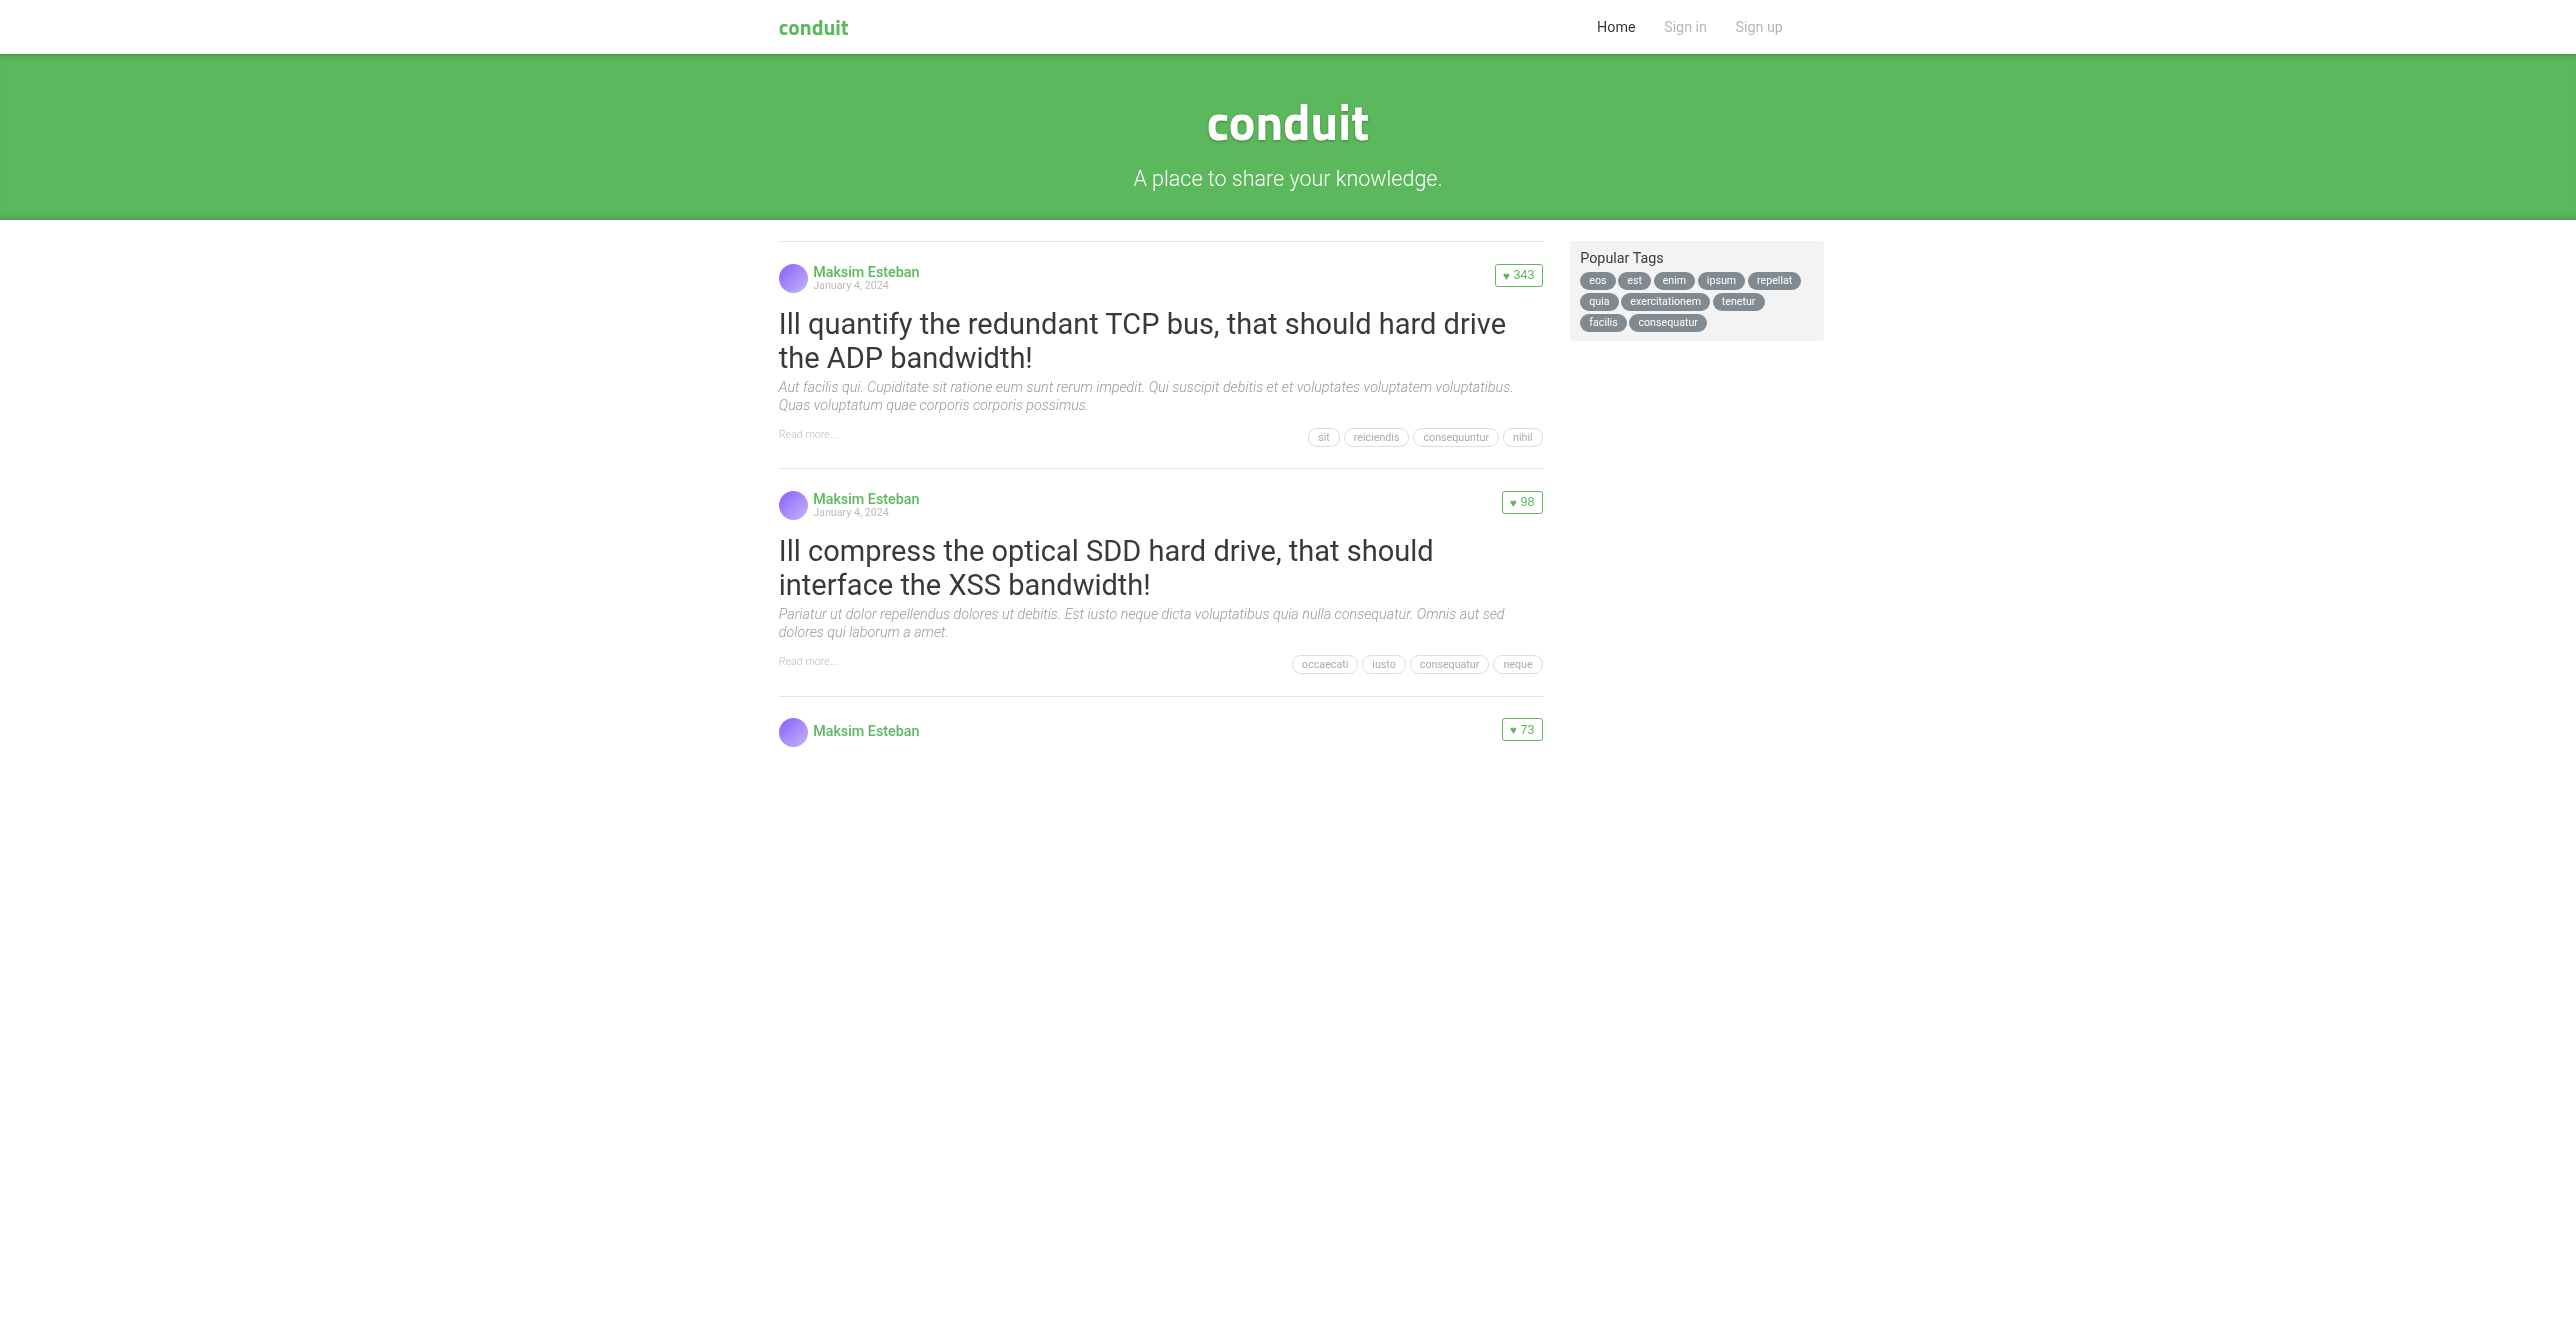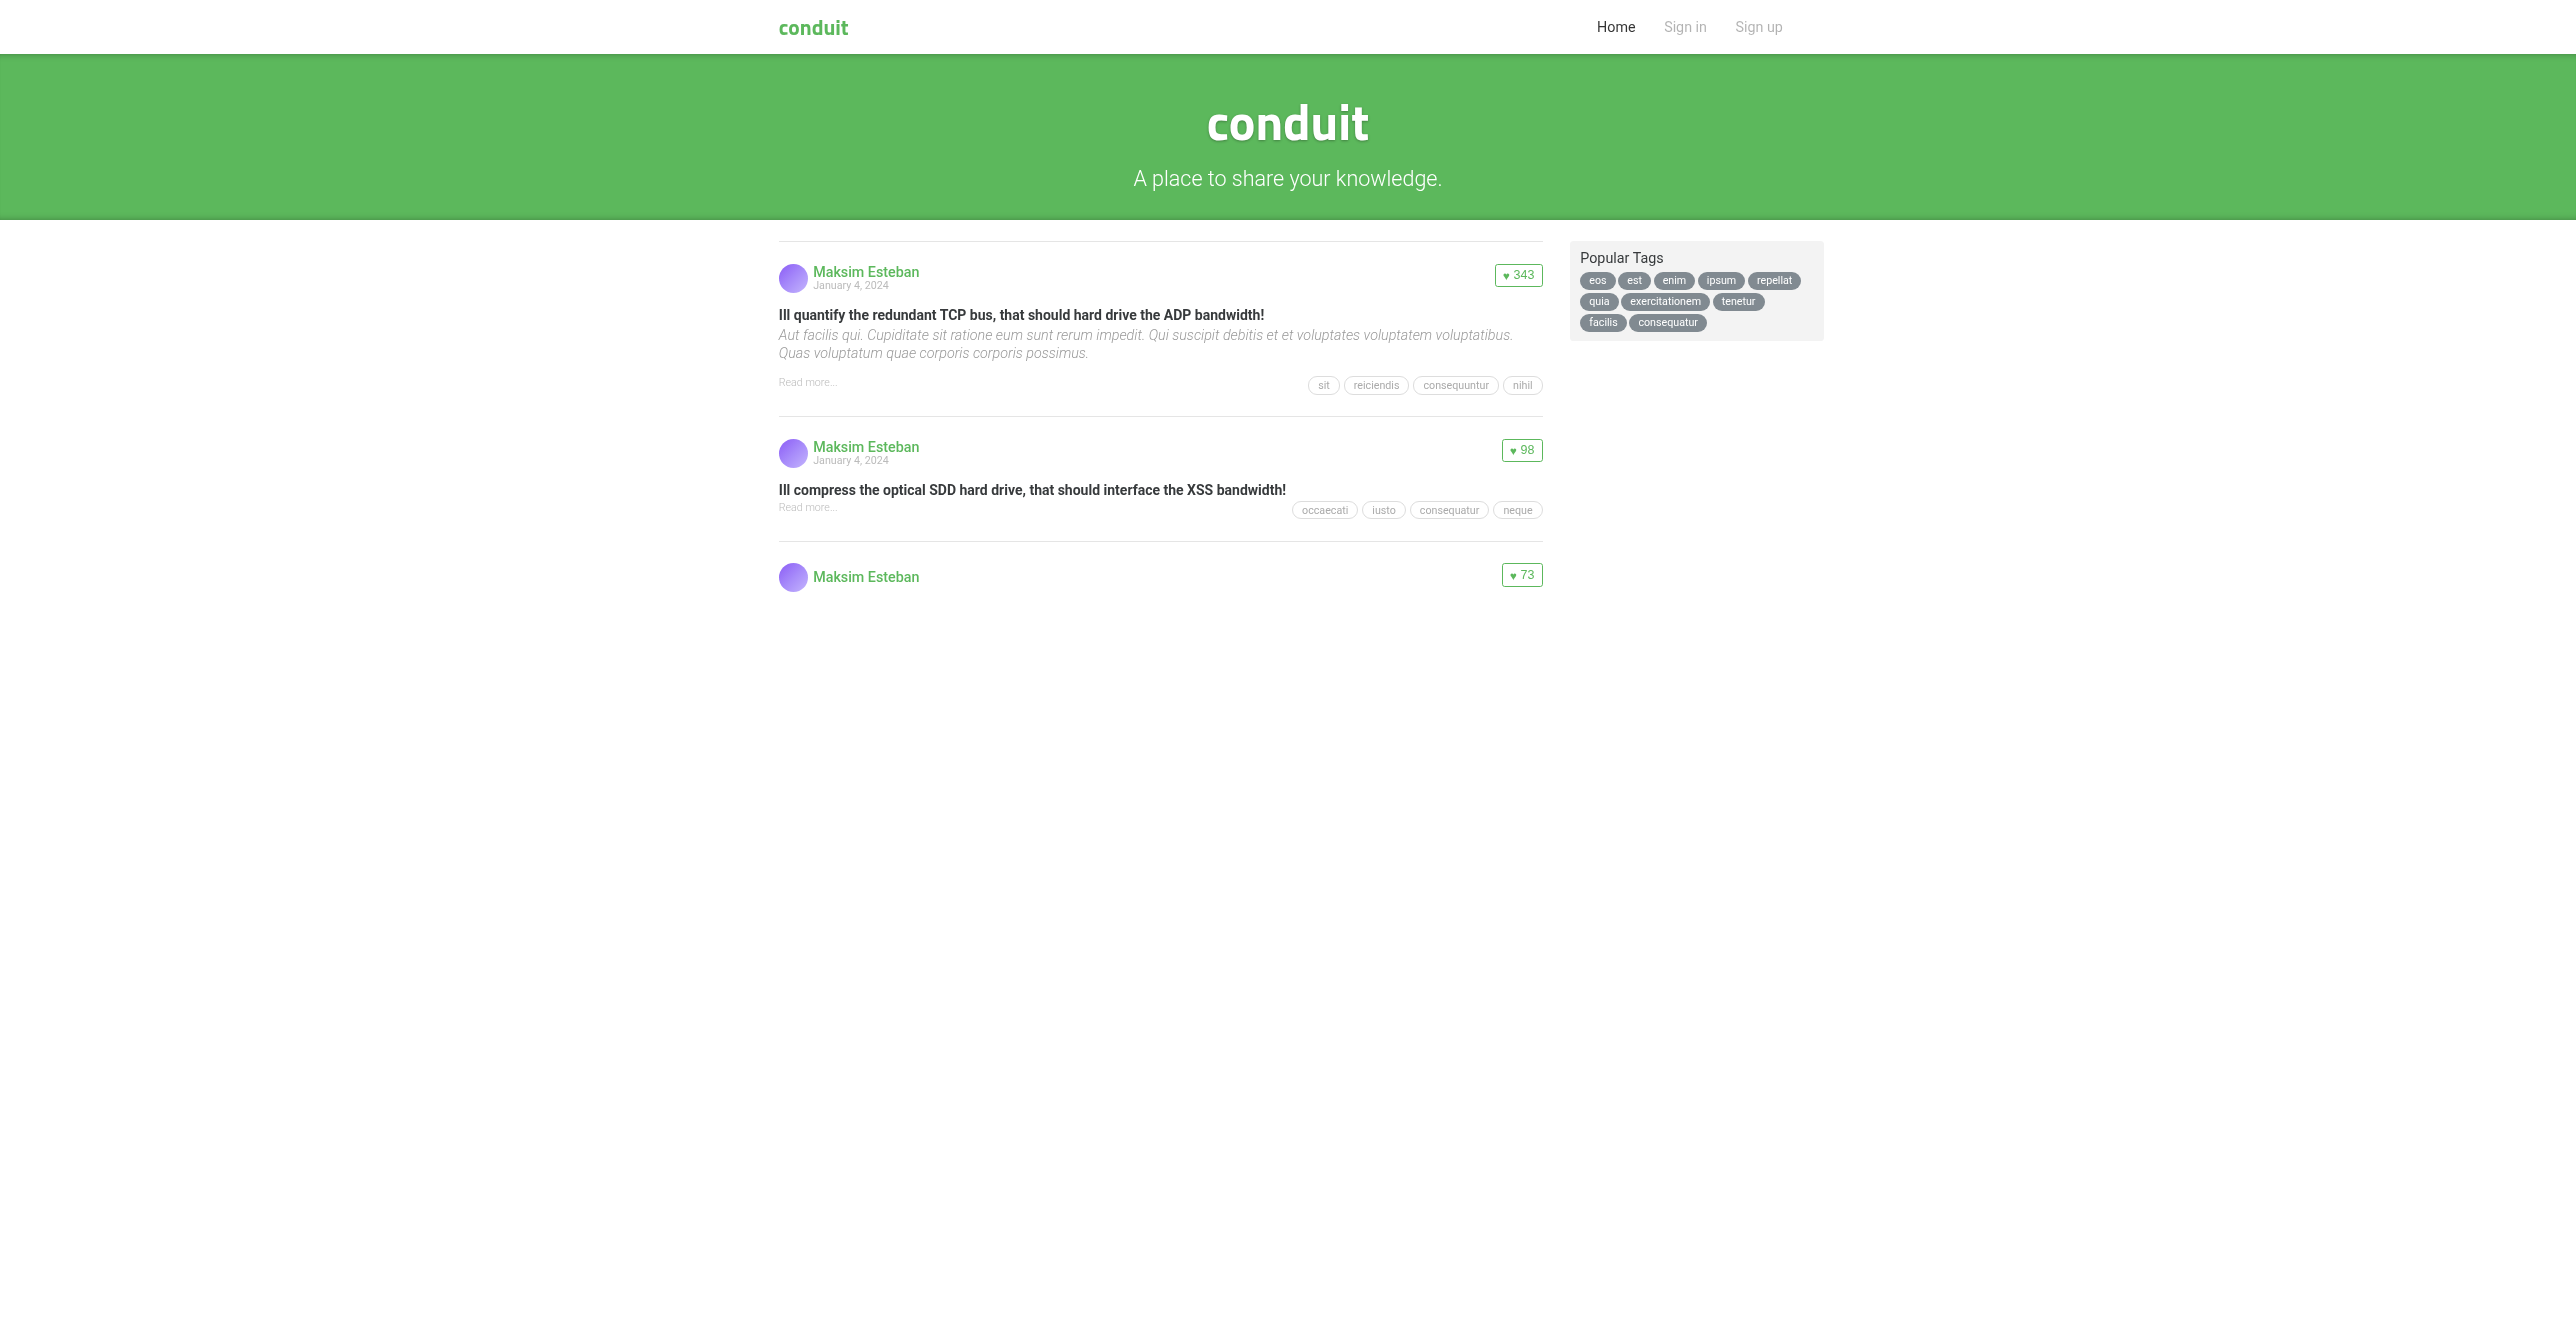--- a/index.html
+++ b/index.html
@@ -141,22 +141,22 @@
       display: flex;
       align-items: center;
       gap: 3.6px;
     }
     
     .heart {
       font-size: 11.6px;
     }
     
     .article-title {
-      font-size: 14px;
-      font-weight: 700;
+      font-size: 29px;
+      font-weight: 400;
       margin-bottom: 2.7px;
       color: #373a3c;
     }
     
     .article-description {
       color: #999;
       font-size: 14.3px;
       font-weight: 300;
       line-height: 1.3;
       margin-bottom: 13.4px;
@@ -278,20 +278,21 @@
         <div class="article-info">
           <a class="author-name">Maksim Esteban</a>
           <span class="article-date">January 4, 2024</span>
         </div>
         <button class="like-button">
           <span class="heart">♥</span>
           <span>98</span>
         </button>
       </div>
       <h1 class="article-title">Ill compress the optical SDD hard drive, that should interface the XSS bandwidth!</h1>
+      <p class="article-description">Pariatur ut dolor repellendus dolores ut debitis. Est iusto neque dicta voluptatibus quia nulla consequatur. Omnis aut sed dolores qui laborum a amet.</p>
       <div class="article-footer">
         <span class="read-more">Read more...</span>
         <ul class="tag-list">
           <li class="tag-outline">occaecati</li>
           <li class="tag-outline">iusto</li>
           <li class="tag-outline">consequatur</li>
           <li class="tag-outline">neque</li>
         </ul>
       </div>
     </div>

